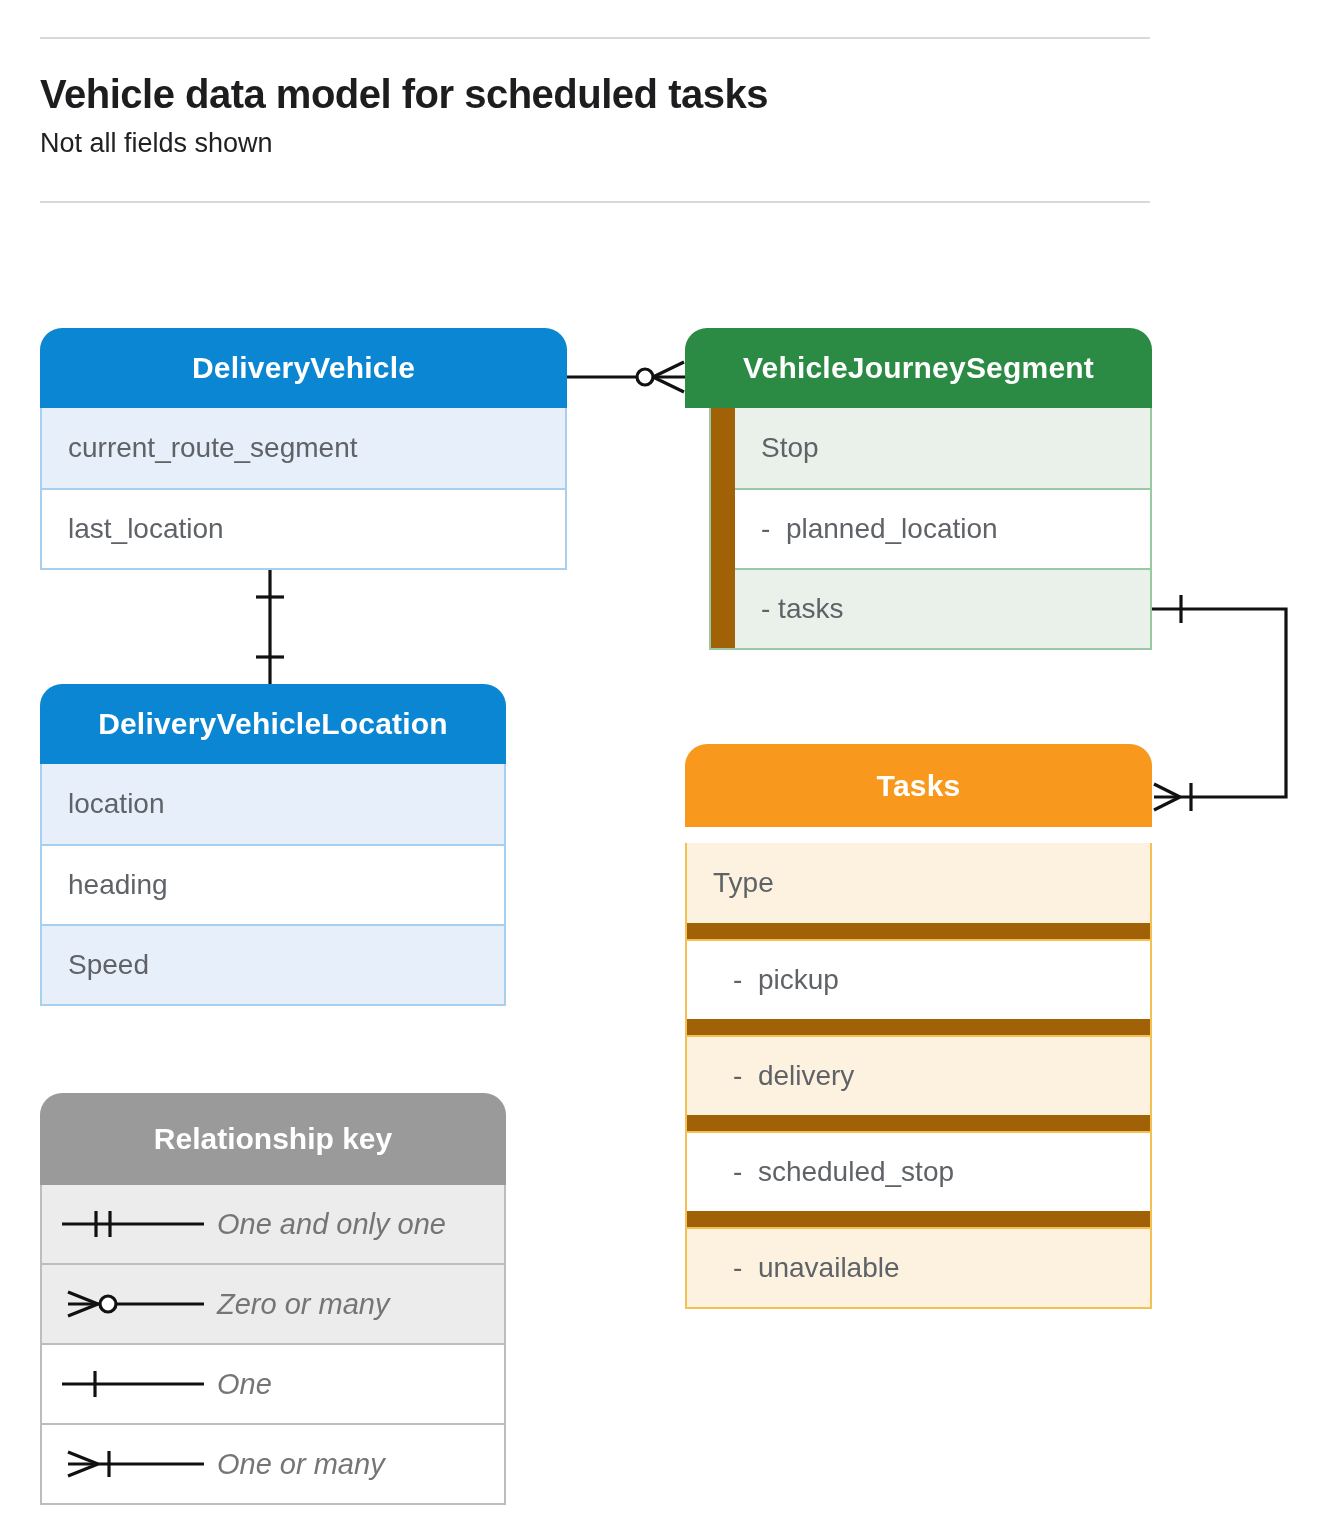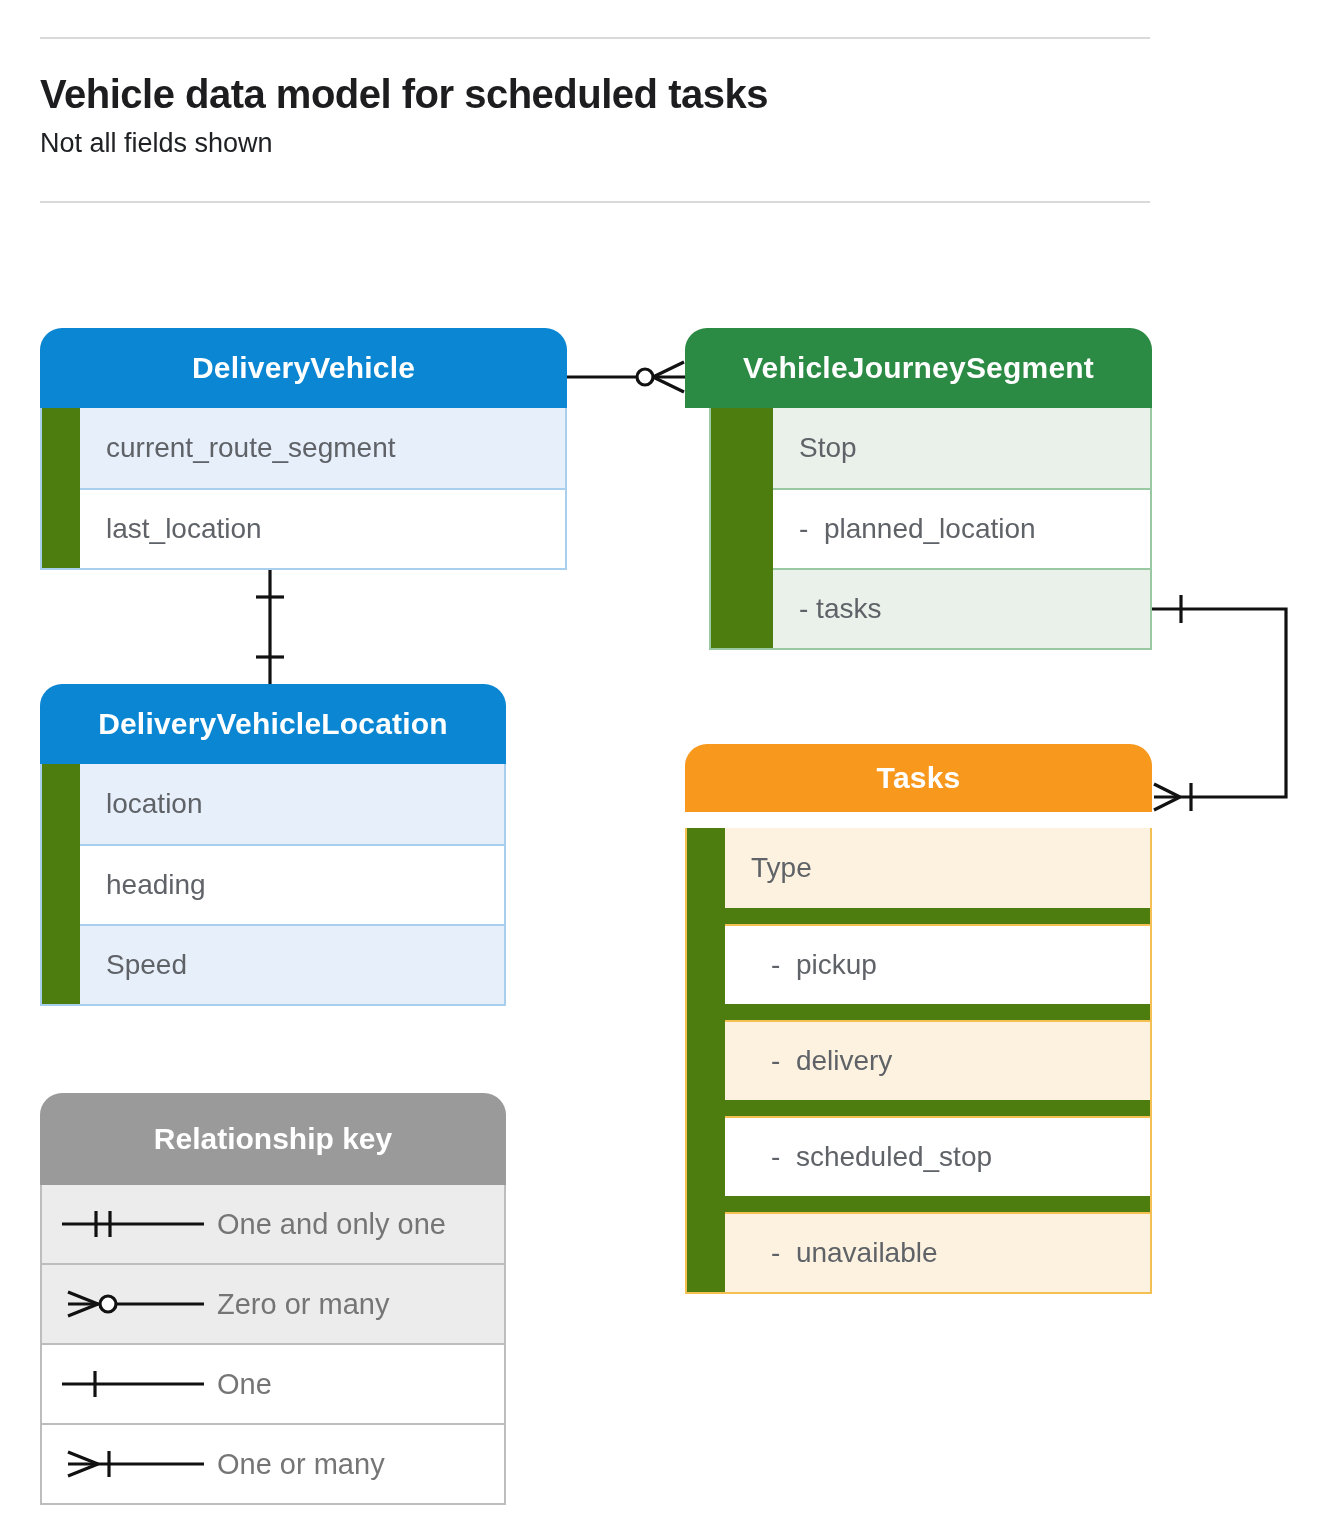--- a/index.html
+++ b/index.html
@@ -19,21 +19,21 @@
     font-size:27px;font-weight:400;color:#202124;
   }
 
   
   .entity{position:absolute;box-sizing:border-box;}
   .entity-header{
     height:80px;border-radius:22px 22px 0 0;
     display:flex;align-items:center;justify-content:center;
     color:#ffffff;font-weight:700;font-size:30px;letter-spacing:0.2px;
   }
-  .entity-body{border:2px solid #ccc;border-top:0;background:#4d7c0f;padding-left:38px;}
+  .entity-body{border:2px solid #ccc;border-top:0;background:#a16207;}
   .entity-row{
     height:80px;box-sizing:border-box;display:flex;align-items:center;
     padding-left:26px;font-size:28px;color:#5f6368;white-space:pre-wrap;
     border-top:2px solid #ccc;background:#ffffff;
   }
   .entity-row:first-child{border-top:0;}
   .entity-row.indent{padding-left:46px;}
 
   .blue  .entity-header{background:#0b86d3;}
   .blue  .entity-body, .blue .entity-row{border-color:#a9cfee;}
@@ -50,21 +50,21 @@
   
   .legend{position:absolute;left:40px;top:1093px;width:466px;}
   .legend-header{
     height:92px;border-radius:22px 22px 0 0;background:#9a9a9a;
     display:flex;align-items:center;justify-content:center;
     color:#fff;font-weight:700;font-size:30px;
   }
   .legend-body{border:2px solid #bdbdbd;border-top:0;background:#fff;}
   .legend-row{
     position:relative;height:78px;display:flex;align-items:center;
-    border-top:2px solid #bdbdbd;background:#ffffff;
+    border-top:2px solid #bdbdbd;background:#ffffff;font-style:italic;
   }
   .legend-row:first-child{border-top:0;}
   .legend-row.tint{background:#ececec;}
   .key-symbol{position:absolute;left:14px;top:0;height:100%;width:150px;}
   .key-symbol line, .key-symbol circle, .key-symbol polyline{
     stroke:#111;stroke-width:3.2;fill:none;
   }
   .key-symbol circle{fill:#fff;}
   .legend-label{margin-left:175px;font-size:29px;color:#757575;}
 
@@ -128,21 +128,21 @@
   <div class="entity blue" style="left:40px;top:684px;width:466px;">
     <div class="entity-header">DeliveryVehicleLocation</div>
     <div class="entity-body">
       <div class="entity-row tint">location</div>
       <div class="entity-row">heading</div>
       <div class="entity-row tint">Speed</div>
     </div>
   </div>
 
   <div class="entity orange" style="left:685px;top:744px;width:467px;">
-    <div class="entity-header" style="height:68px;">Tasks</div>
+    <div class="entity-header" style="height:83px;">Tasks</div>
     <div class="entity-body">
       <div class="entity-row tint">Type</div>
       <div class="entity-row indent">-  pickup</div>
       <div class="entity-row indent tint">-  delivery</div>
       <div class="entity-row indent">-  scheduled_stop</div>
       <div class="entity-row indent tint">-  unavailable</div>
     </div>
   </div>
 
   <div class="legend">

